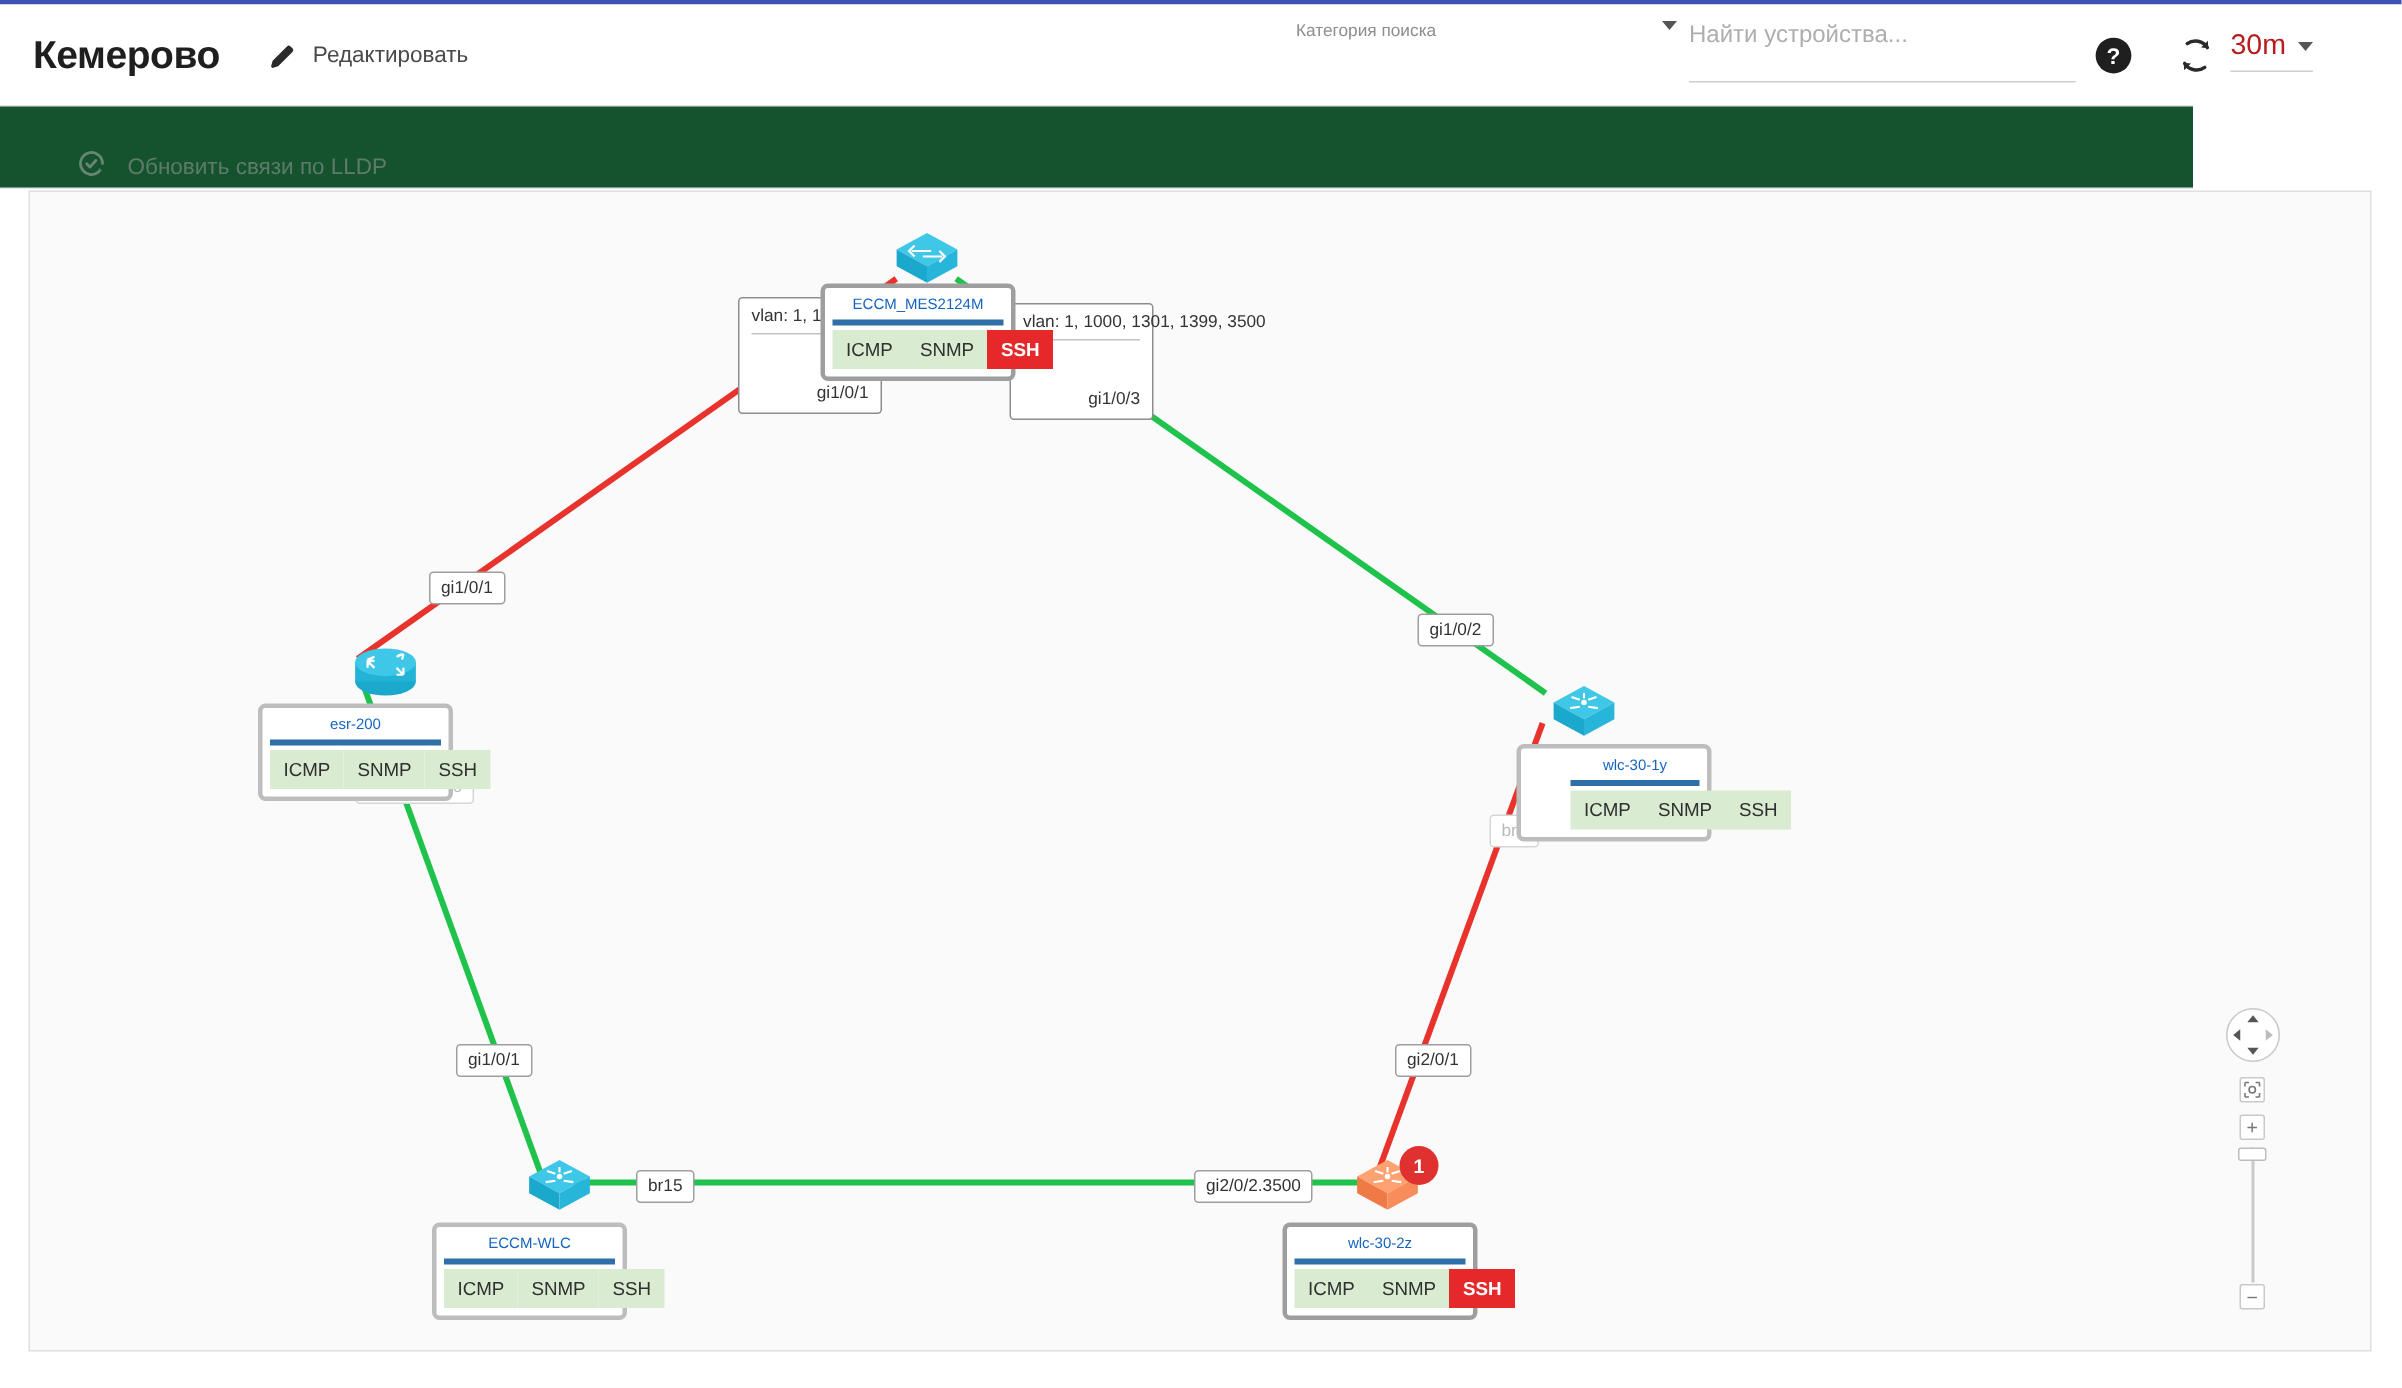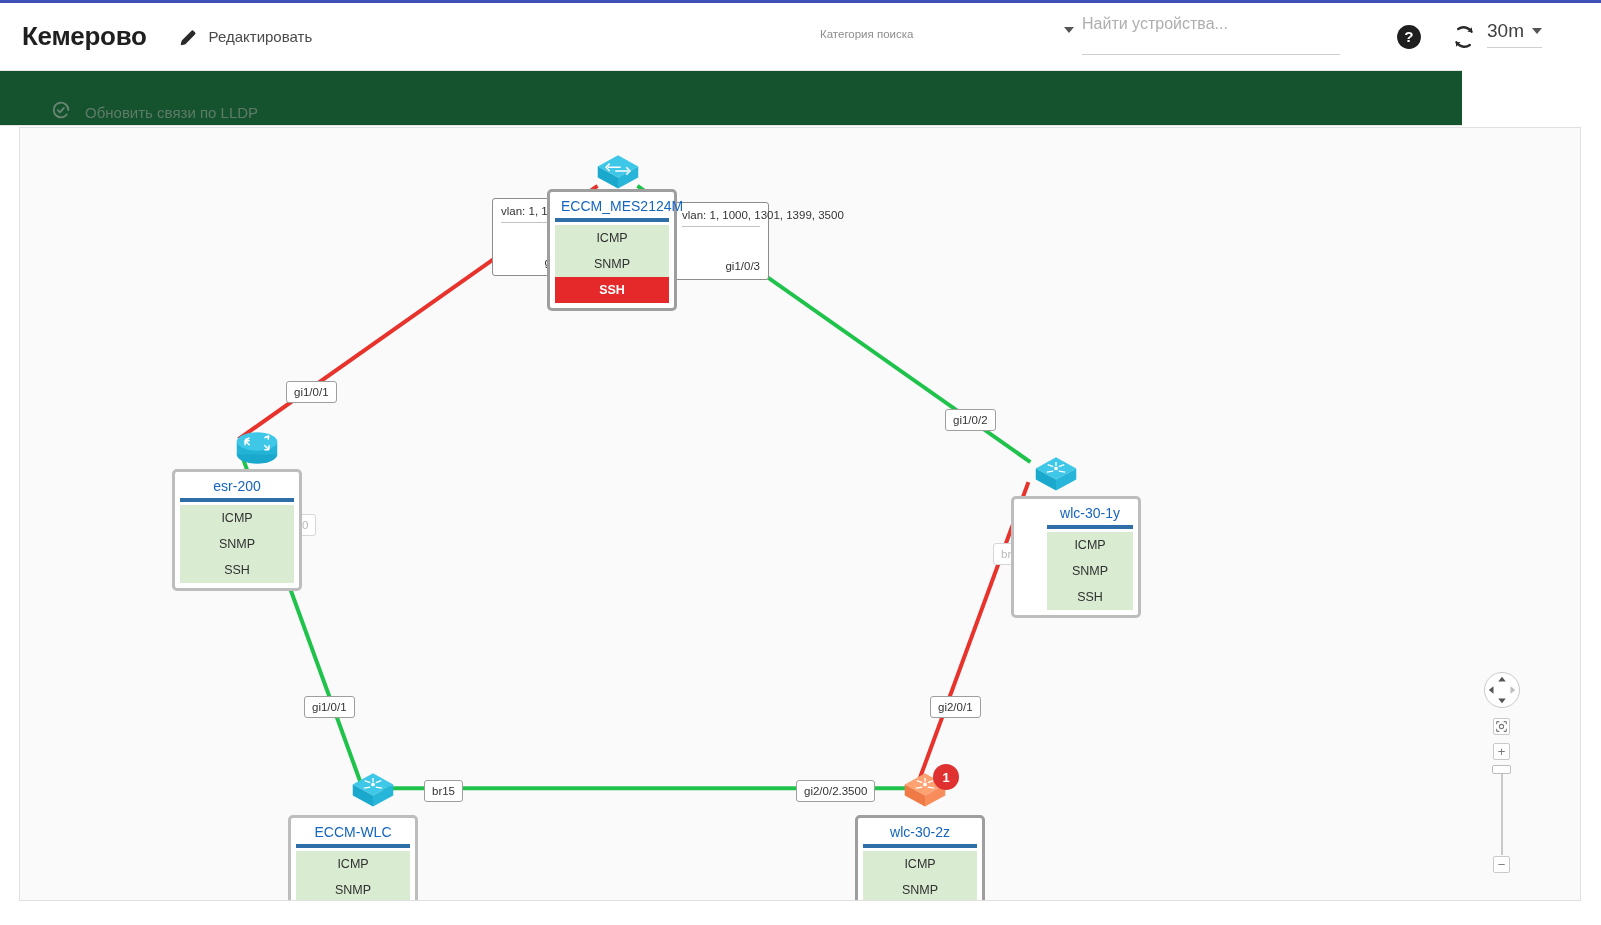--- a/index.html
+++ b/index.html
@@ -32,22 +32,22 @@
   .edit-group {
     display: flex; align-items: center;
     margin-left: 30px; cursor: pointer;
   }
   .pencil-icon { width: 22px; height: 22px; display:block; }
   .edit-label {
     margin-left: 10px; font-size: 15px; color: #4a4a4a;
   }
 
   .search-area {
-    position: absolute; left: 820px; top: 12px;
-    display: flex; align-items: center;
+    position: absolute; left: 864px; top: 12px;
+    display: flex; align-items: flex-start;
   }
   .field-category { width: 256px; position: relative; }
   .field-label {
     font-size: 11.5px; color: #8d8d8d; margin-bottom: 3px;
     white-space: nowrap;
   }
   .field-value {
     font-size: 16px; color: #3a3a3a;
     padding-bottom: 6px;
     border-bottom: 1px solid #cfcfcf;
@@ -77,21 +77,21 @@
   }
   .refresh-btn {
     position: absolute; left: 1450px; top: 20px;
     width: 28px; height: 28px; cursor: pointer;
   }
   .interval-group {
     position: absolute; left: 1487px; top: 17px;
     display: flex; align-items: center; cursor: pointer;
     border-bottom: 1px solid #cfcfcf; padding-bottom: 5px;
   }
-  .interval-value { font-size: 19px; color: #404040; }
+  .interval-value { font-size: 19px; color: #b91c1c; }
   .interval-caret {
     margin-left: 8px; width: 0; height: 0;
     border-left: 5px solid transparent;
     border-right: 5px solid transparent;
     border-top: 6px solid #555;
   }
 
   
   .toolbar {
     position: absolute; top: 70px; left: 0;
@@ -125,25 +125,25 @@
     position: absolute;
     background: #ffffff;
     border: 3px solid #bdbdbd;
     border-radius: 5px;
     padding: 4px 5px 5px 5px;
     cursor: pointer;
   }
   .node-card.emph { border-color: #9e9e9e; }
   .node-name {
     text-align: center; color: #1565c0;
-    font-size: 14px; padding: 2px 6px 4px 6px;
+    font-size: 10px; padding: 2px 6px 4px 6px;
     white-space: nowrap;
   }
   .name-rule { height: 4px; background: #2f6fa8; margin: 0 0 3px 0; }
-  .svc-row { display: flex; flex-direction: column; }
+  .svc-row { display: flex; }
   .svc {
     flex: 1; text-align: center;
     font-size: 12.5px; padding: 6px 9px;
     background: #d9ecd2; color: #303030;
     white-space: nowrap;
   }
   .svc.bad { background: #e5282a; color: #ffffff; font-weight: 600; }
 
   
   .lbl {

